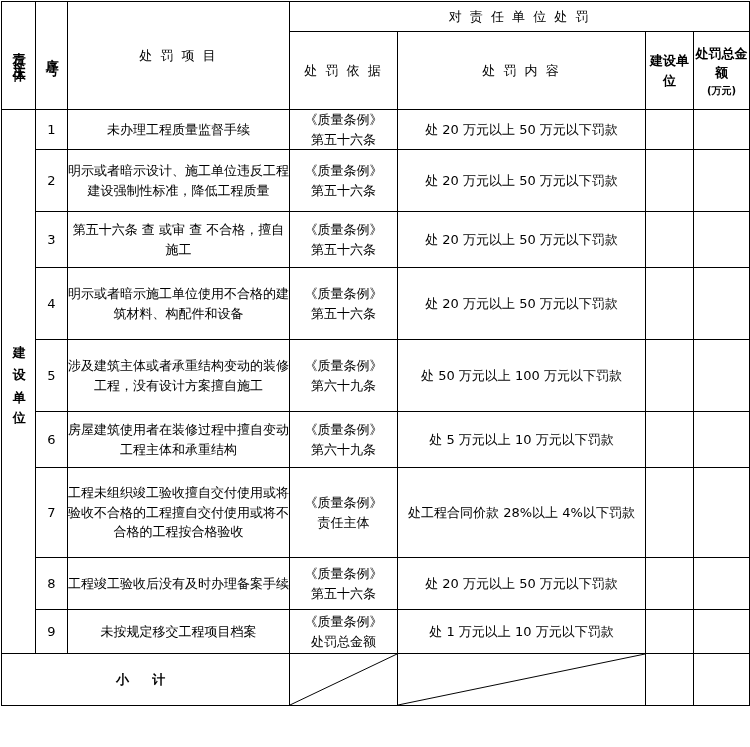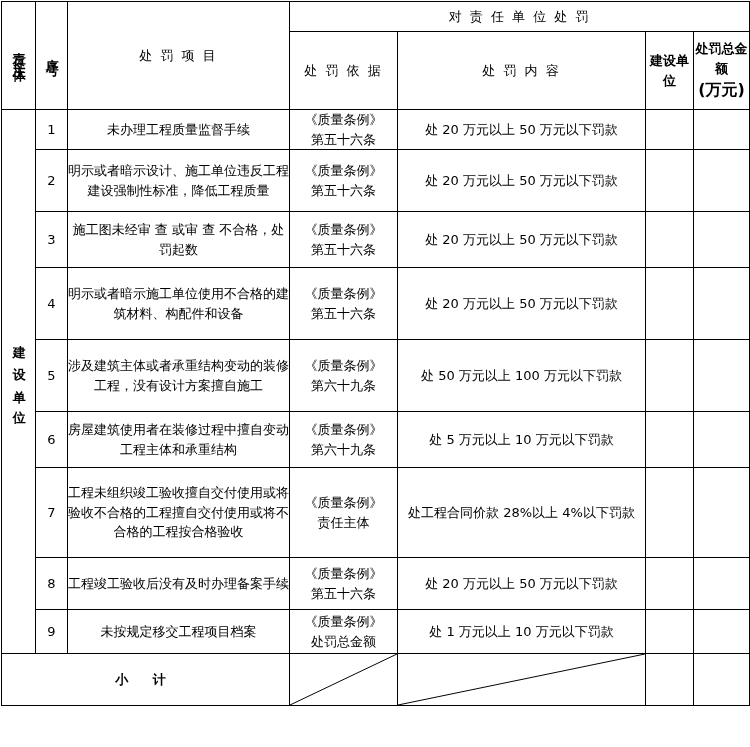--- a/index.html
+++ b/index.html
@@ -78,25 +78,26 @@
   }
   .content-cell {
     width: 248px;
     text-align: left;
     padding: 6px 8px;
     font-size: 13px;
     line-height: 1.65;
   }
   .count-cell { width: 48px; }
   .amount-cell { width: 56px; margin-left: 24px; }
-  .amount-unit { font-size: 16px; }
+  .amount-unit { font-size: 10px; }
   .total-label {
     font-weight: bold;
     font-size: 15px;
     letter-spacing: 10px;
+    font-family: Liberation Serif, serif;
   }
   .diag {
     position: relative;
     overflow: hidden;
   }
   .diag svg {
     position: absolute;
     left: 0;
     top: 0;
     width: 100%;
@@ -177,21 +178,21 @@
           <div>《质量条例》</div>
           <div>第五十六条</div>
         </td>
         <td class="content-cell">处 20 万元以上 50 万元以下罚款</td>
         <td class="count-cell"></td>
         <td class="amount-cell"></td>
       </tr>
 
       <tr class="row-h3">
         <td class="no-cell">3</td>
-        <td class="item-cell">施工图未经审 查 或审 查 不合格，处罚起数</td>
+        <td class="item-cell">第五十六条 查 或审 查 不合格，擅自施工</td>
         <td class="basis-cell">
           <div>《质量条例》</div>
           <div>第五十六条</div>
         </td>
         <td class="content-cell">处 20 万元以上 50 万元以下罚款</td>
         <td class="count-cell"></td>
         <td class="amount-cell"></td>
       </tr>
 
       <tr class="row-h4">

